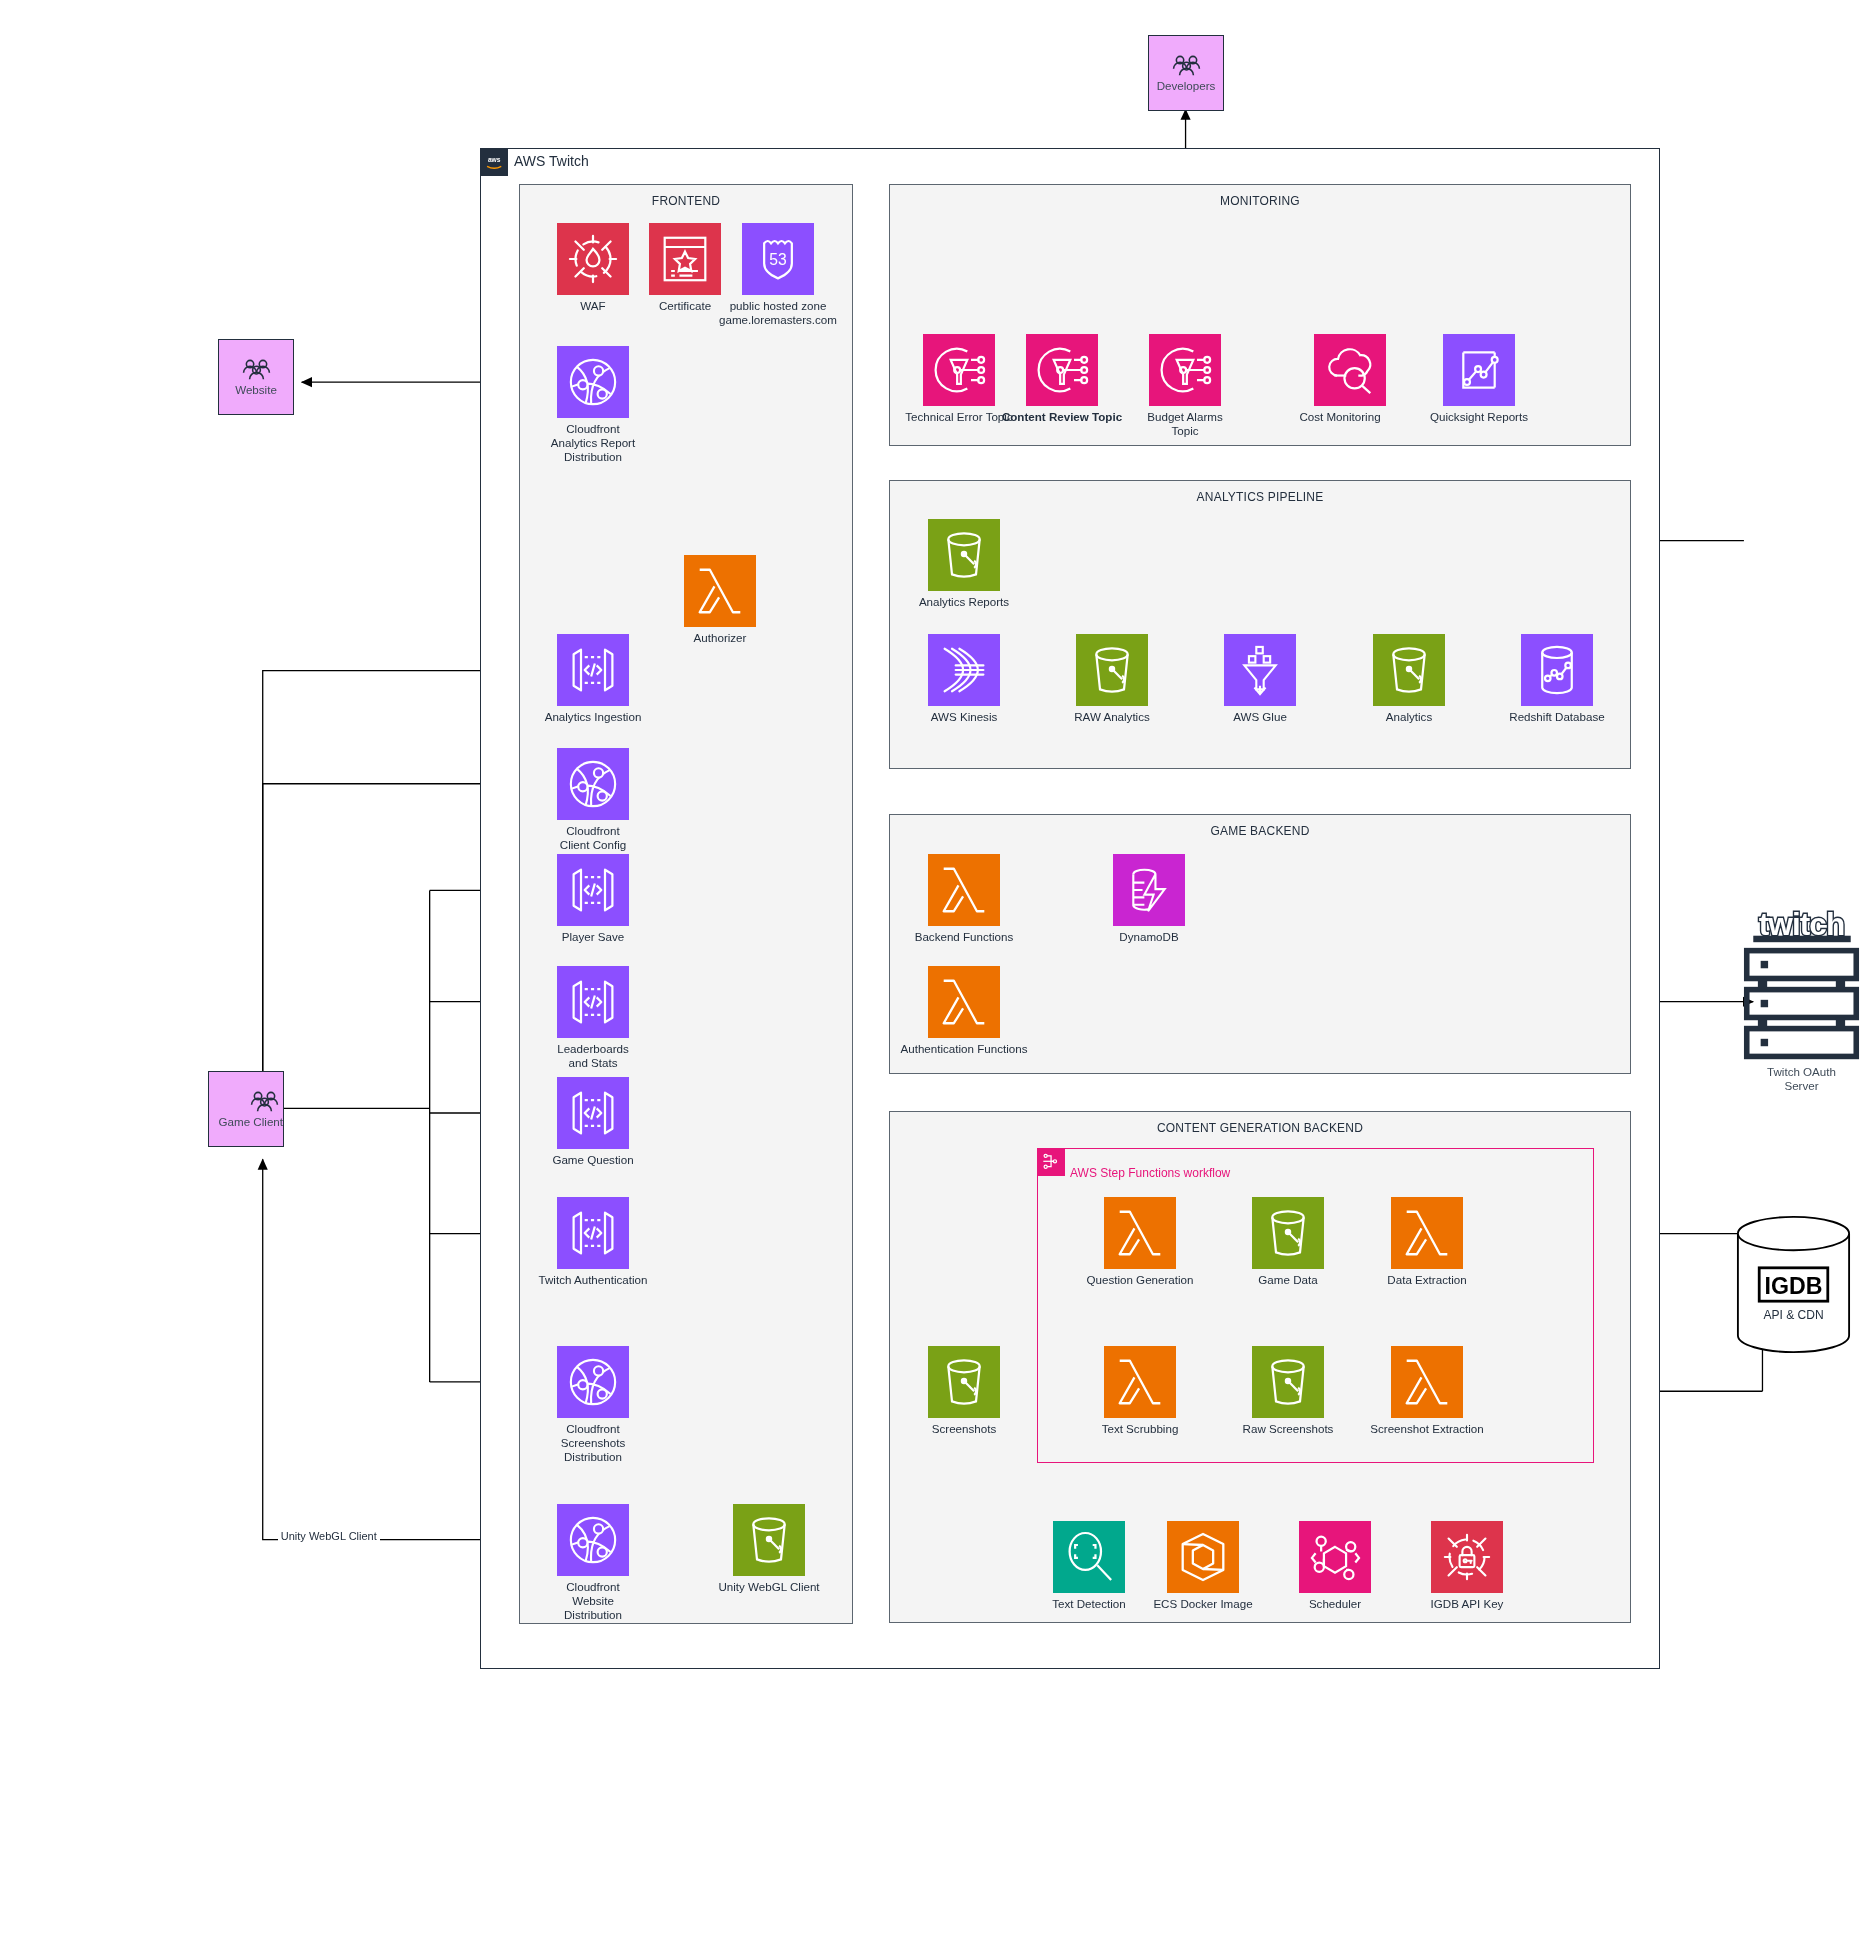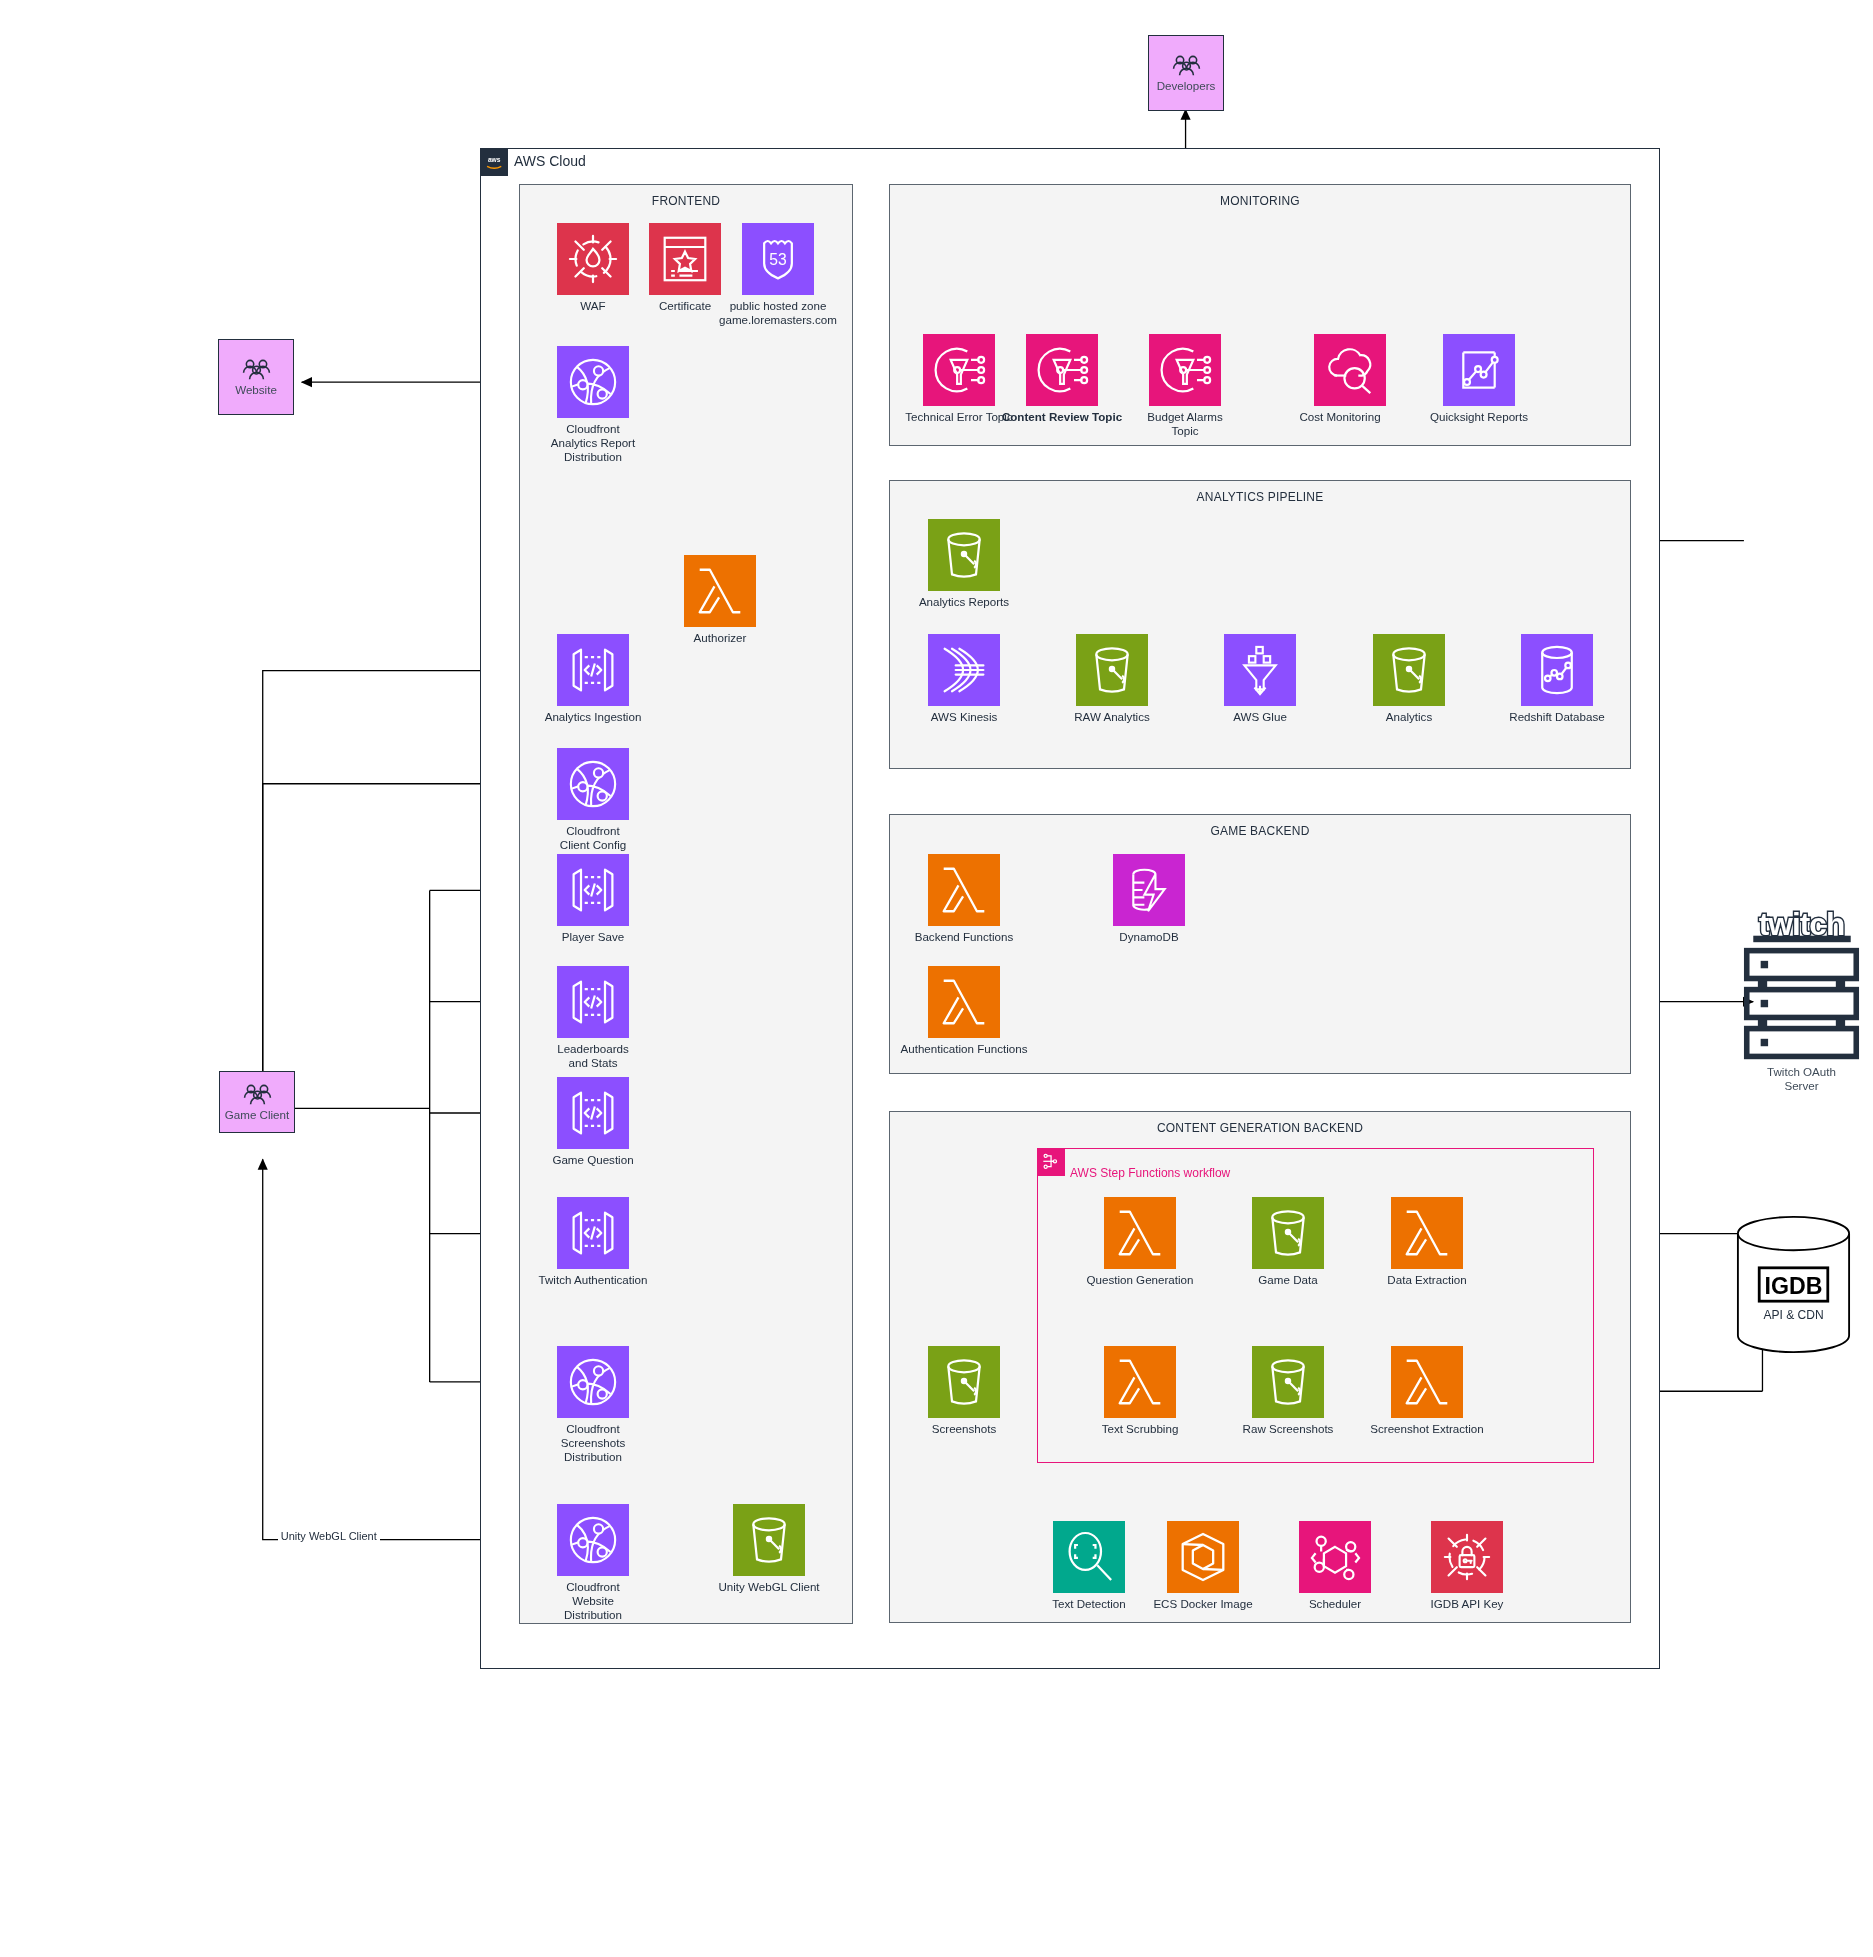--- a/index.html
+++ b/index.html
@@ -169,21 +169,21 @@
     </g>
   </svg>
 
   <div id="aws-cloud" style="left:480px;top:148px;width:1180px;height:1521px;">
     <div id="aws-cloud-badge">
       <svg width="20.4" height="16.7" viewBox="0 0 26 20">
           <text x="13" y="10" font-size="8.5" font-family="Liberation Sans, sans-serif" font-weight="bold" fill="#fff" text-anchor="middle">aws</text>
           <path d="M4,15 q9,5 18,0" stroke="#ff9900" stroke-width="1.8" fill="none"></path>
         </svg>
     </div>
-    <div id="aws-cloud-label">AWS Cloud</div>
+    <div id="aws-cloud-label">AWS Twitch</div>
   </div>
 
   <div class="grp" id="g-frontend" style="left:519px;top:184px;width:334px;height:1440px;">
     <div class="grp-title">FRONTEND</div>
   </div>
   <div class="grp" id="g-monitoring" style="left:889px;top:184px;width:742px;height:262px;">
     <div class="grp-title">MONITORING</div>
   </div>
   <div class="grp" id="g-backend" style="left:889px;top:814px;width:742px;height:260px;">
     <div class="grp-title">GAME BACKEND</div>
@@ -227,21 +227,21 @@
       <circle cx="13" cy="5.5" r="4"></circle>
         <path d="M6,15 a7,7 0 0 1 14,0"></path>
       <circle cx="27" cy="5.5" r="4"></circle>
         <path d="M20,15 a7,7 0 0 1 14,0"></path>
       <circle cx="20" cy="12" r="4.2"></circle>
         <path d="M12.5,22 a7.5,7.5 0 0 1 15,0"></path>
     </svg>
     <div class="lbl">Developers</div>
   </div>
 
-  <div class="ext" style="left:219px;top:1071px;width:76px;height:62px;">
+  <div class="ext" style="left:208px;top:1071px;width:76px;height:76px;align-items:flex-end;">
     <svg width="37" height="24" viewBox="0 0 40 26" fill="none" stroke="#232f3e" stroke-width="1.7">
       <circle cx="13" cy="5.5" r="4"></circle>
         <path d="M6,15 a7,7 0 0 1 14,0"></path>
       <circle cx="27" cy="5.5" r="4"></circle>
         <path d="M20,15 a7,7 0 0 1 14,0"></path>
       <circle cx="20" cy="12" r="4.2"></circle>
         <path d="M12.5,22 a7.5,7.5 0 0 1 15,0"></path>
     </svg>
     <div class="lbl">Game Client</div>
   </div>

